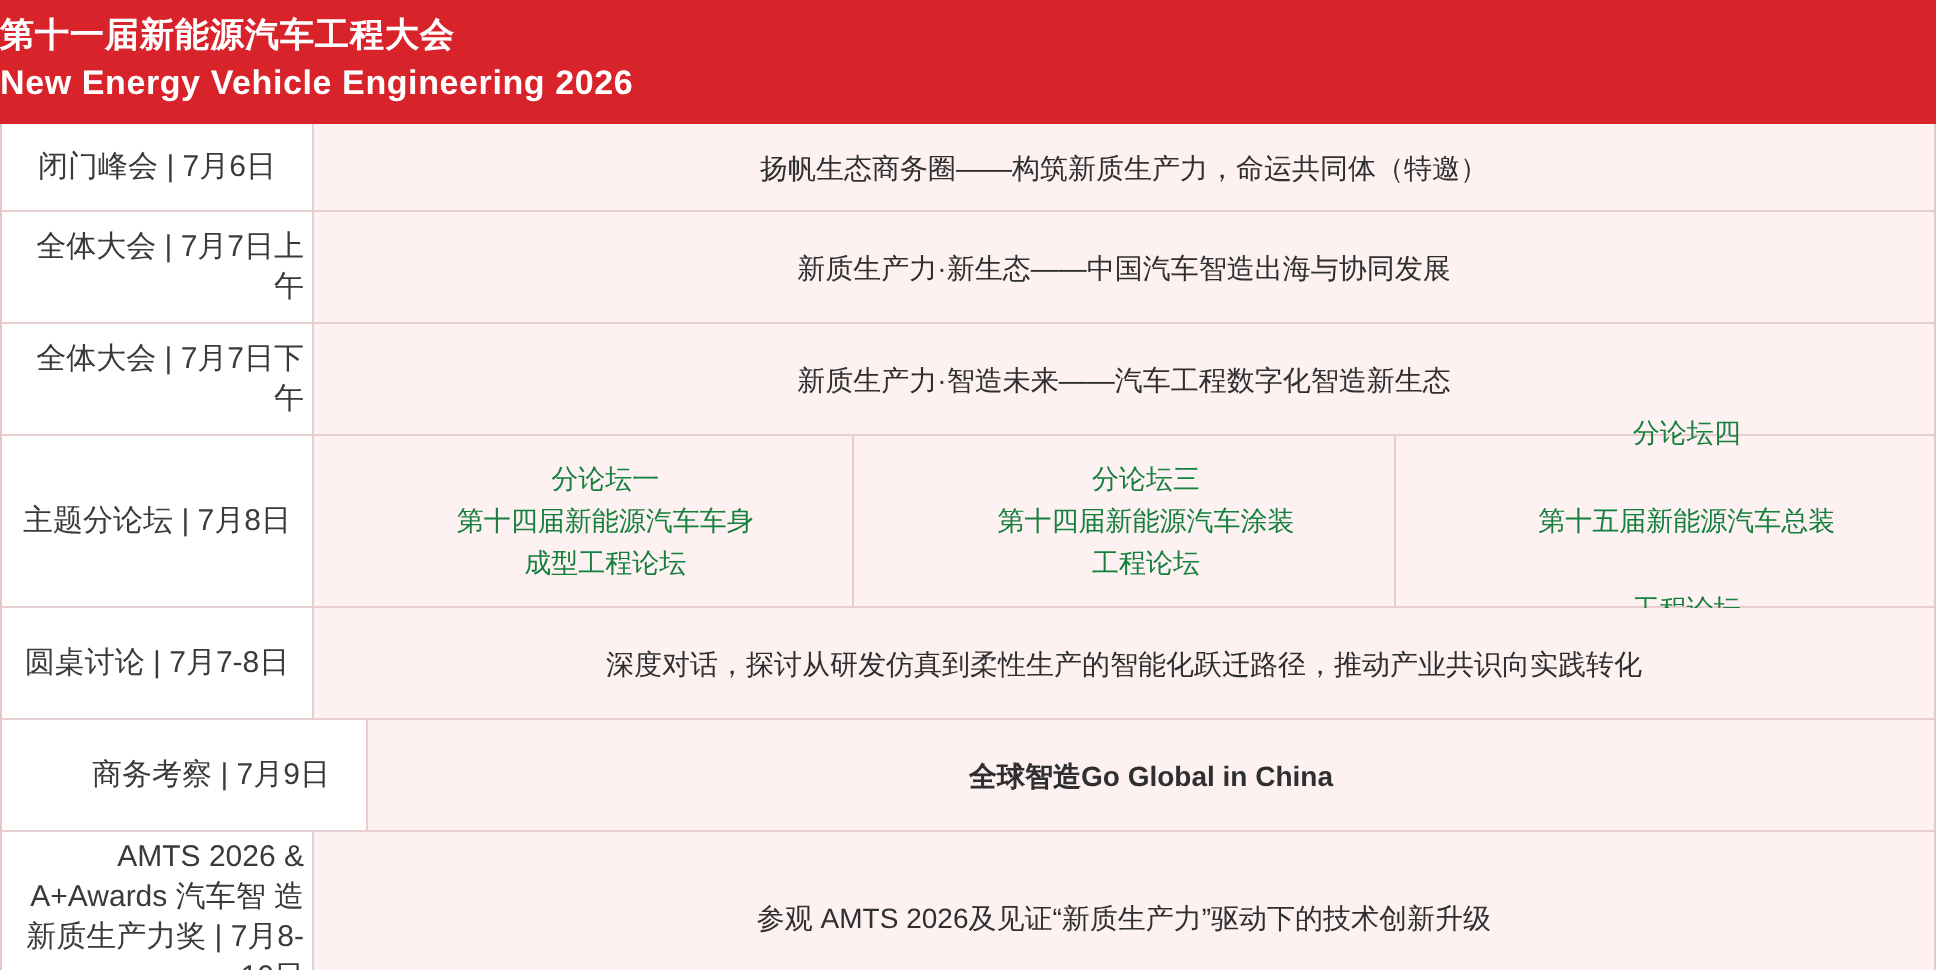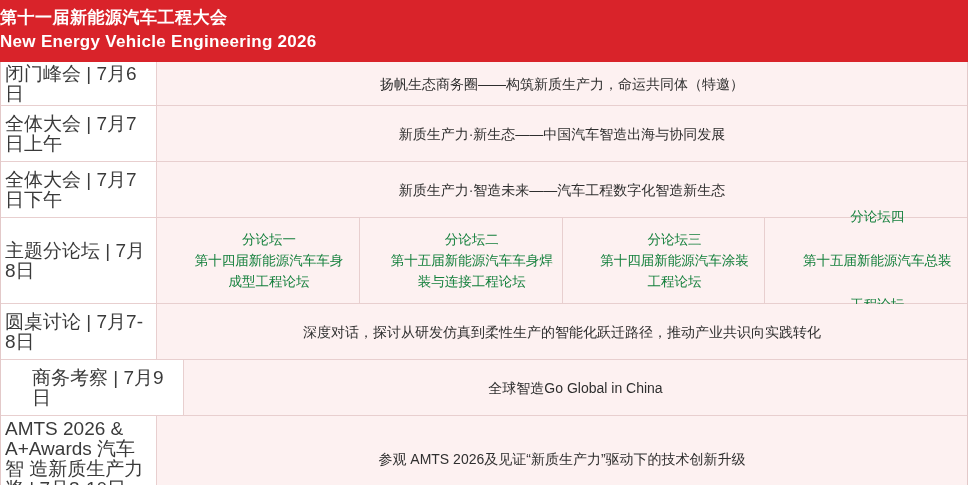--- a/index.html
+++ b/index.html
@@ -54,26 +54,26 @@
     box-sizing: border-box;
   }
   .row:last-child {
     border-bottom: none;
   }
   .label-cell {
     width: 156px;
     min-width: 156px;
     background: #ffffff;
     color: #3a3a3a;
-    font-size: 19px;
+    font-size: 15px;
     line-height: 20px;
     display: flex;
     align-items: center;
     justify-content: center;
-    text-align: left;
+    text-align: right;
     padding: 6px 4px;
     box-sizing: border-box;
     border-right: 1px solid #e8cfcf;
   }
   .content-cell {
     flex: 1 1 auto;
     background: #fdf1f1;
     color: #2f2f2f;
     font-size: 14px;
     line-height: 22px;
@@ -121,20 +121,21 @@
   .forum-col .fname {
     display: block;
   }
   .forum-col .fdesc {
     display: block;
   }
   .biz-lines {
     display: flex;
     align-items: center;
     justify-content: center;
+    font-weight: bold;
   }
   .biz-lines span { display: block; }
 </style>
 </head>
 <body>
 
 <div class="agenda">
 
   <div class="header">
     <div class="line1">第十一届新能源汽车工程大会</div>
@@ -173,25 +174,20 @@
         <span>
           <span class="multi">主题分论坛 |</span>
           <span class="multi">7月8日</span>
         </span>
       </div>
       <div class="forum-grid">
         <div class="forum-col">
           <span class="fname">分论坛一</span>
           <span class="fdesc">第十四届新能源汽车车身</span>
           <span class="fdesc">成型工程论坛</span>
-        </div>
-        <div class="forum-col">
-          <span class="fname">分论坛二</span>
-          <span class="fdesc">第十五届新能源汽车车身焊</span>
-          <span class="fdesc">装与连接工程论坛</span>
         </div>
         <div class="forum-col">
           <span class="fname">分论坛三</span>
           <span class="fdesc">第十四届新能源汽车涂装</span>
           <span class="fdesc">工程论坛</span>
         </div>
         <div class="forum-col">
           <span class="fname">分论坛四</span>
           <span class="fdesc">第十五届新能源汽车总装</span>
           <span class="fdesc">工程论坛</span>

